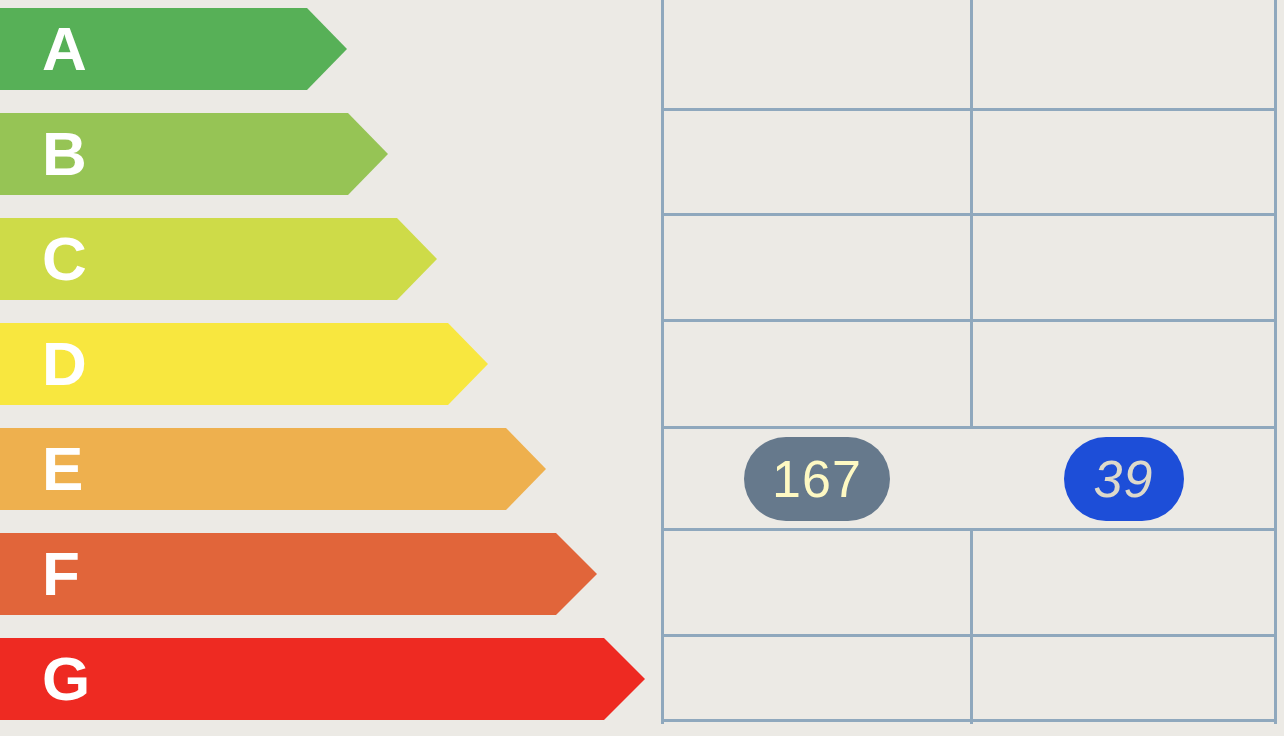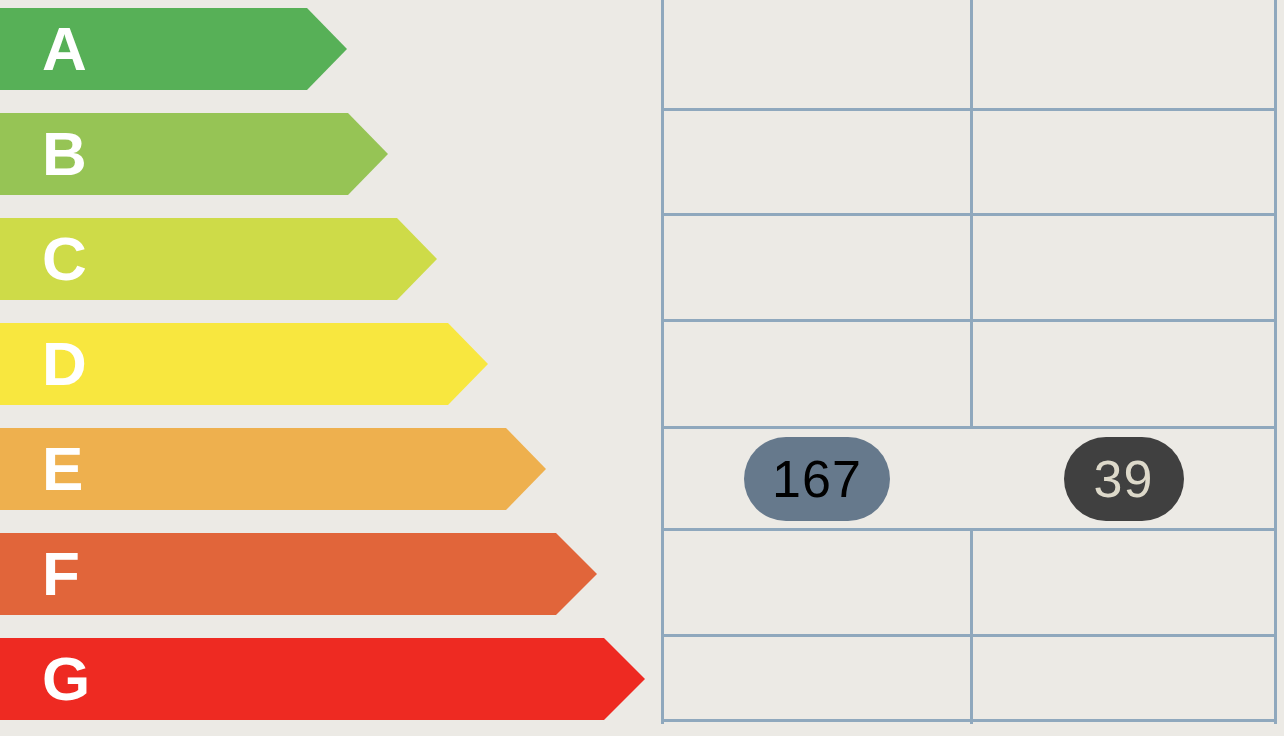--- a/index.html
+++ b/index.html
@@ -230,24 +230,24 @@
       <div class="cell" style="left:3px; width:306px;">
         <span></span>
       </div>
       <div class="cell" style="left:312px; width:301px;">
         <span></span>
       </div>
     </div>
 
     <div class="table-row" style="top:429px; height:99px;">
       <div class="cell" style="left:3px; width:306px;">
-        <span class="value-pill" style="background: rgb(102, 121, 140); color: #000000;">167</span>
-      </div>
-      <div class="cell" style="left:312px; width:301px;">
-        <span class="value-pill" style="background: #404040; color: rgb(221, 217, 202);">39</span>
+        <span class="value-pill" style="background: rgb(102, 121, 140); color: #fef9c3;">167</span>
+      </div>
+      <div class="cell" style="left:312px; width:301px;">
+        <span class="value-pill" style="background: #1d4ed8; color: rgb(221, 217, 202); font-style: italic;">39</span>
       </div>
     </div>
 
     <div class="table-row" style="top:531px; height:103px;">
       <div class="cell" style="left:3px; width:306px;">
         <span></span>
       </div>
       <div class="cell" style="left:312px; width:301px;">
         <span></span>
       </div>

